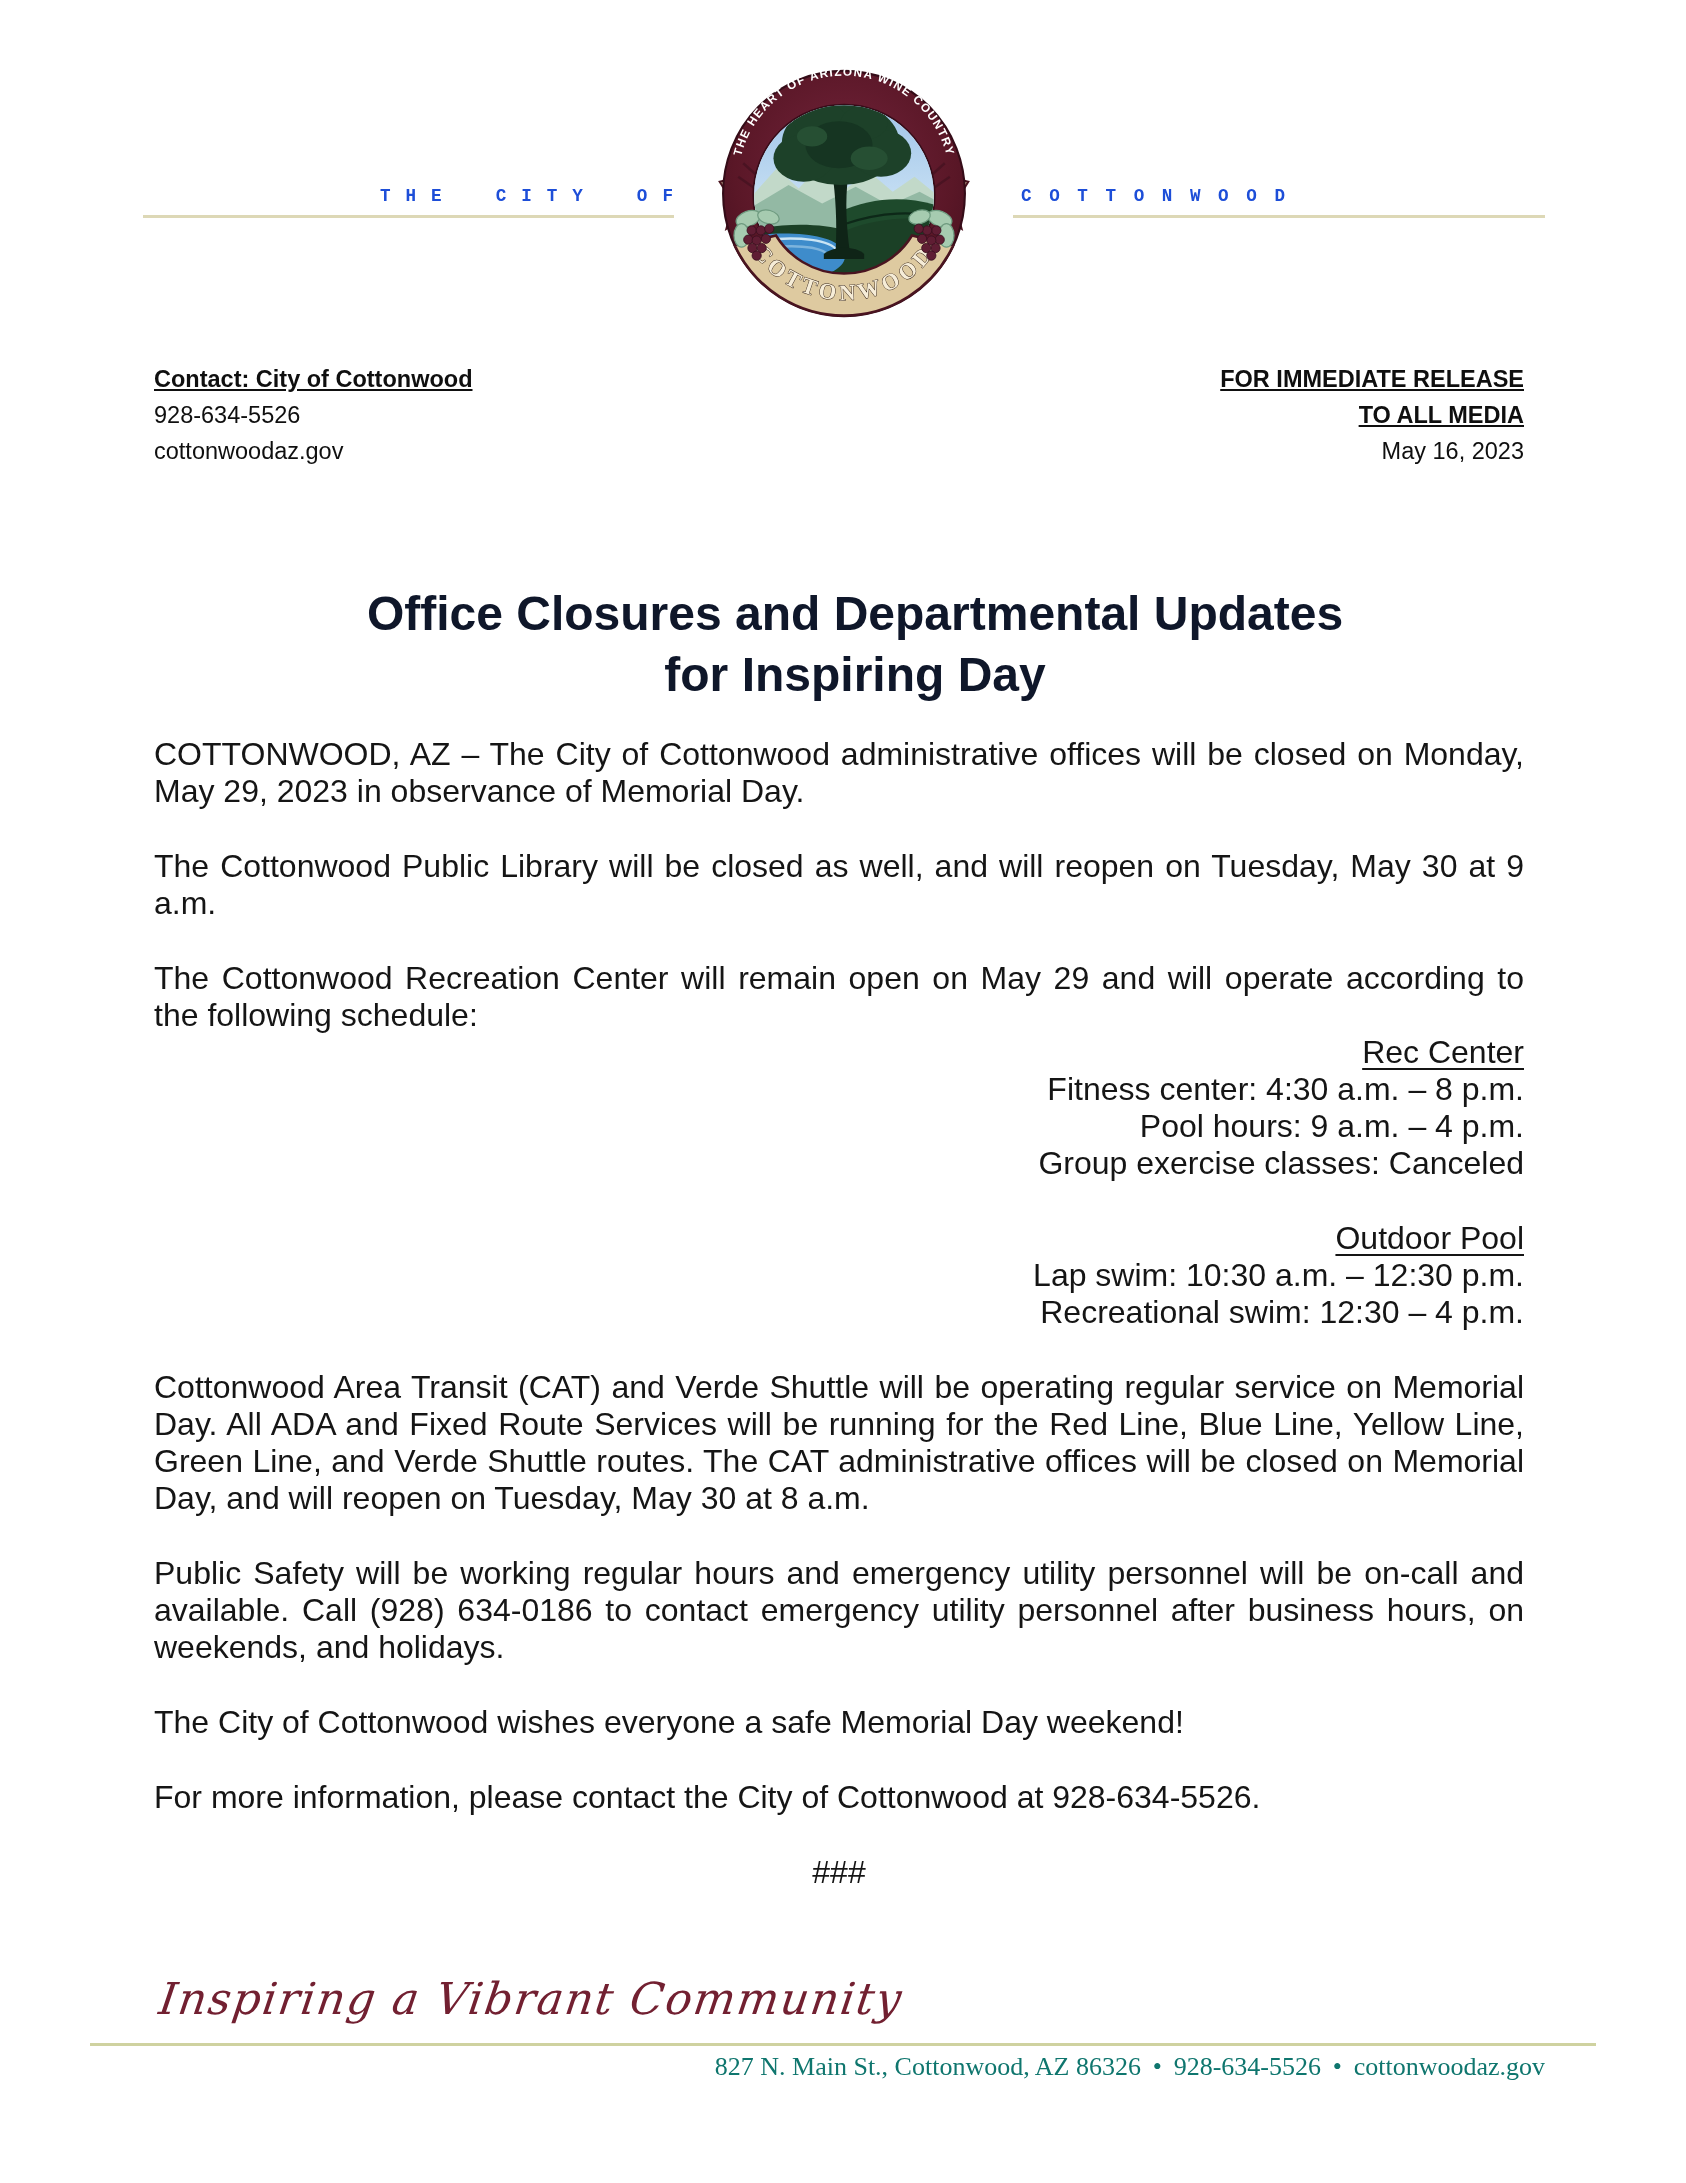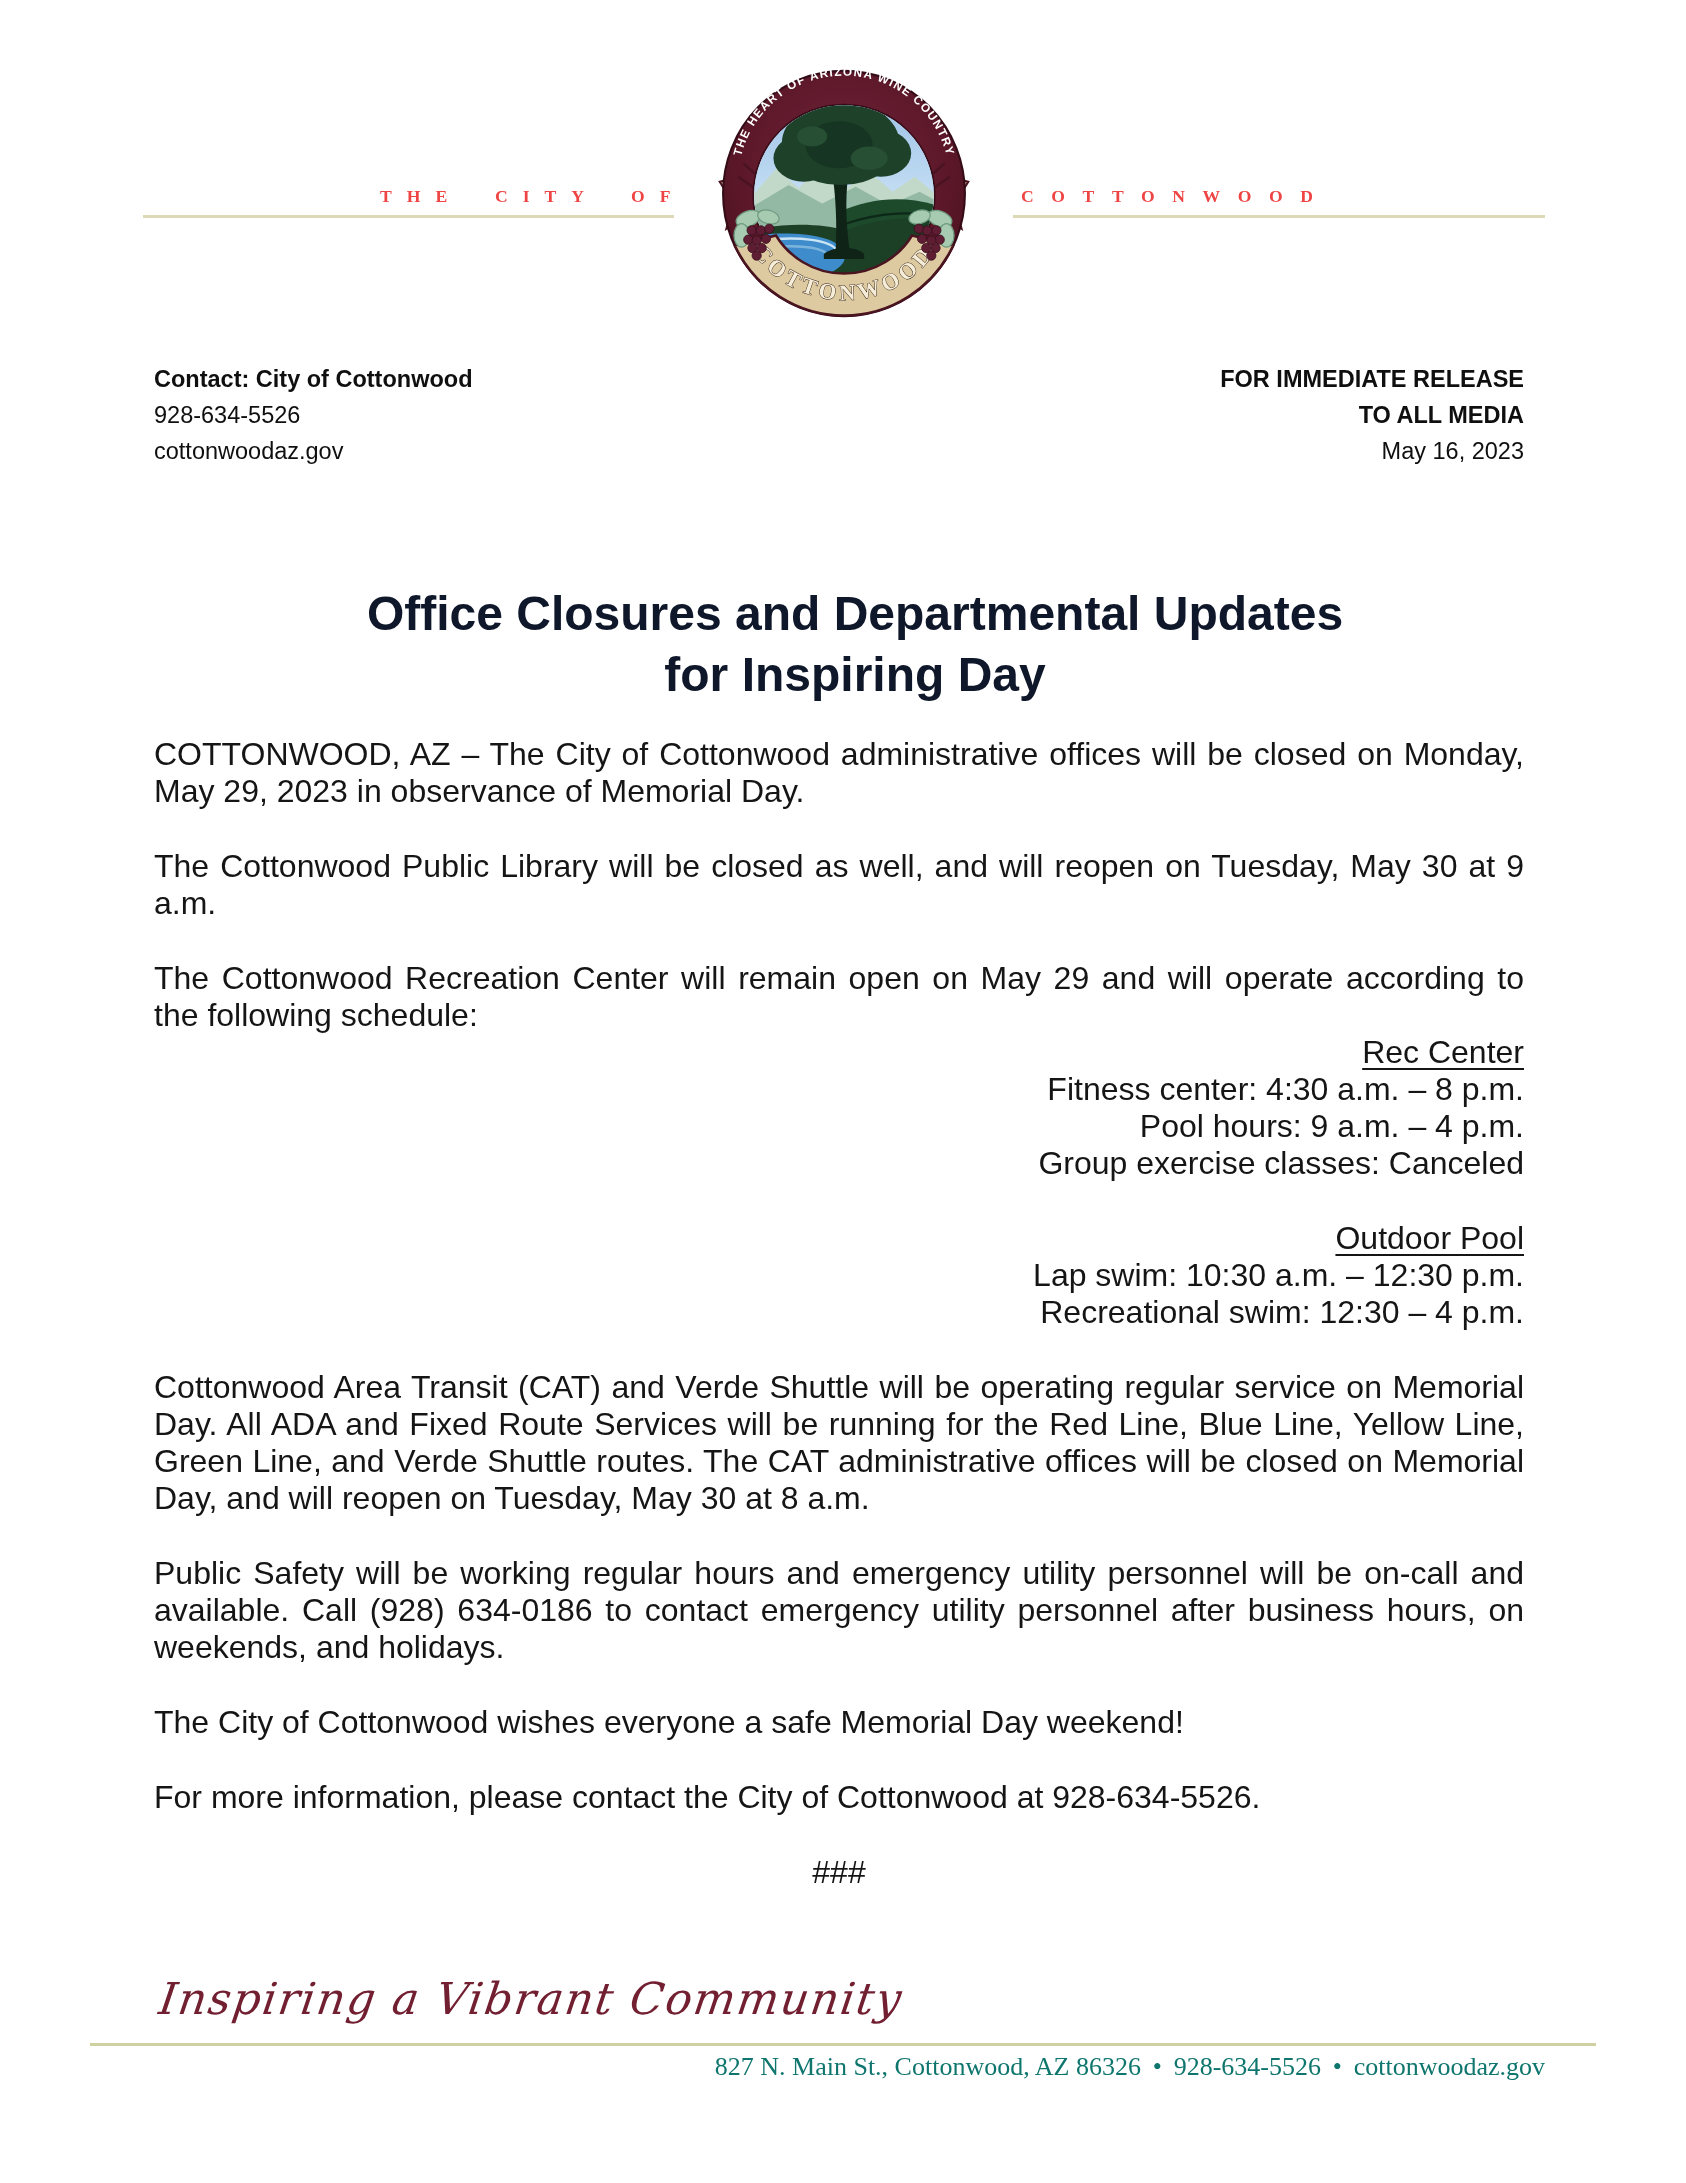--- a/index.html
+++ b/index.html
@@ -10,32 +10,32 @@
     font-family:"Liberation Sans",sans-serif;
     color:#151515;
     overflow:hidden;
   }
   
   .hrule{position:absolute;height:2.5px;background:#ddd8b6;}
   .hrule-left{left:143px;top:215px;width:531px;}
   .hrule-right{left:1013px;top:215px;width:532px;}
   .wordmark{
     position:absolute;top:186px;
-    font-family:Liberation Serif, serif;
+    font-family:Liberation Mono, monospace;
     font-size:17.6px;font-weight:600;
-    color:#ef4444;white-space:nowrap;
+    color:#1d4ed8;white-space:nowrap;
   }
   .wordmark-left{left:380px;letter-spacing:15px;word-spacing:13.4px;}
   .wordmark-right{left:1021px;letter-spacing:17.6px;}
   .logo{position:absolute;left:713px;top:69px;width:262px;height:254px;}
   
   .contact-block{position:absolute;top:361px;font-size:23.5px;line-height:36px;color:#0f0f0f;}
   .contact-left{left:154px;text-align:left;}
   .contact-right{right:163px;text-align:right;}
-  .bold{font-weight:bold;}
+  .bold{font-weight:bold;text-decoration:underline;}
   
   .doc-title{
     position:absolute;left:170px;top:583px;width:1370px;
     text-align:center;font-size:48px;font-weight:bold;line-height:61px;
     color:#0f172a;
   }
   
   .body-copy{
     position:absolute;left:154px;top:736px;width:1370px;
     font-size:32px;line-height:37px;text-align:justify;

